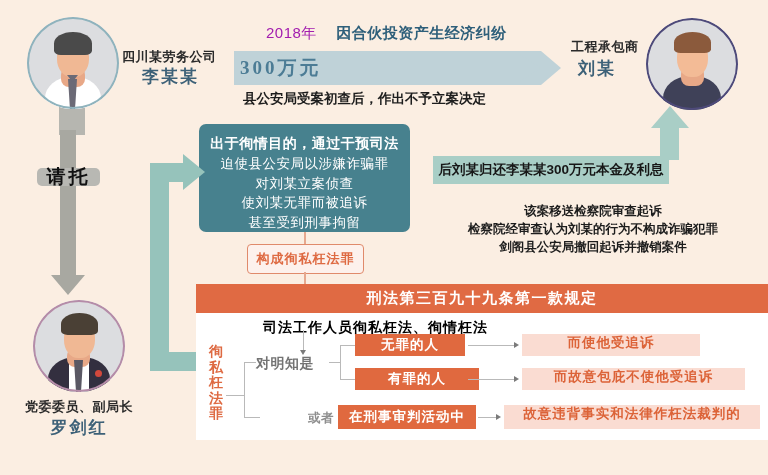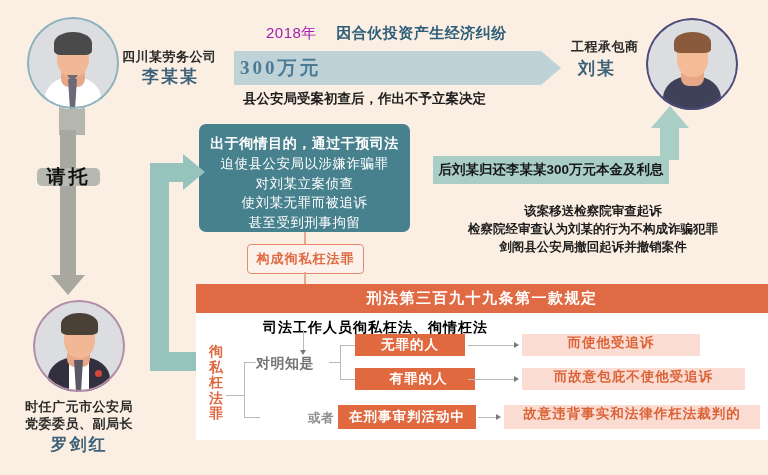--- a/index.html
+++ b/index.html
@@ -246,21 +246,20 @@
     <div style="position:absolute;left:36px;top:56px;width:20px;height:42px;background:#ffffff;"></div>
     <div style="position:absolute;left:34px;top:48px;width:23px;height:19px;background:#e8a887;border-radius:8px;"></div>
     <div class="av-head" style="left:31px;top:18px;width:31px;height:40px;background:#f0b894;"></div>
     <div class="av-hair" style="left:28px;top:13px;width:37px;height:22px;background:#4a4035;"></div>
     <div style="position:absolute;left:41px;top:60px;width:9px;height:32px;background:#5a5864;clip-path:polygon(0 0,100% 0,78% 100%,22% 100%);"></div>
     <div style="position:absolute;left:62px;top:70px;width:7px;height:7px;background:#d2483c;border-radius:50%;"></div>
     <div class="ring" style="border:2.5px solid #b58ca8;"></div>
   </div>
 
   <div class="abs center" style="left:8px;top:398px;width:142px;">
-    <div class="name-role">时任广元市公安局</div>
     <div class="name-role">党委委员、副局长</div>
     <div class="name-main" style="margin-top:2px;">罗剑红</div>
   </div>
 
   <div class="band-teal" style="left:433px;top:156px;width:236px;height:28px;">
     <span class="txt">后刘某归还李某某300万元本金及利息</span>
   </div>
   <div class="teal-shaft" style="left:660px;top:126px;width:19px;height:34px;background:#a9cec6;"></div>
   <div class="teal-head-up" style="left:651px;top:106px;"></div>
 
@@ -313,21 +312,21 @@
 
   <div class="solid-box" style="left:355px;top:334px;width:110px;height:22px;">
     <span>无罪的人</span>
   </div>
   <div class="line-h" style="left:468px;top:345px;width:46px;"></div>
   <div class="tip" style="left:514px;top:341.5px;"></div>
   <div class="pink-box" style="left:522px;top:334px;width:178px;height:22px;">
     <span>而使他受追诉</span>
   </div>
 
-  <div class="solid-box" style="left:355px;top:368px;width:113px;height:22px;padding-left:7px;">
+  <div class="solid-box" style="left:355px;top:368px;width:124px;height:22px;">
     <span>有罪的人</span>
   </div>
   <div class="line-h" style="left:468px;top:379px;width:46px;"></div>
   <div class="tip" style="left:514px;top:375.5px;"></div>
   <div class="pink-box" style="left:522px;top:368px;width:223px;height:22px;">
     <span>而故意包庇不使他受追诉</span>
   </div>
 
   <div class="branch-label sm nowrap" style="left:284px;top:410px;margin-left:24px;">
     <span>或者</span>

